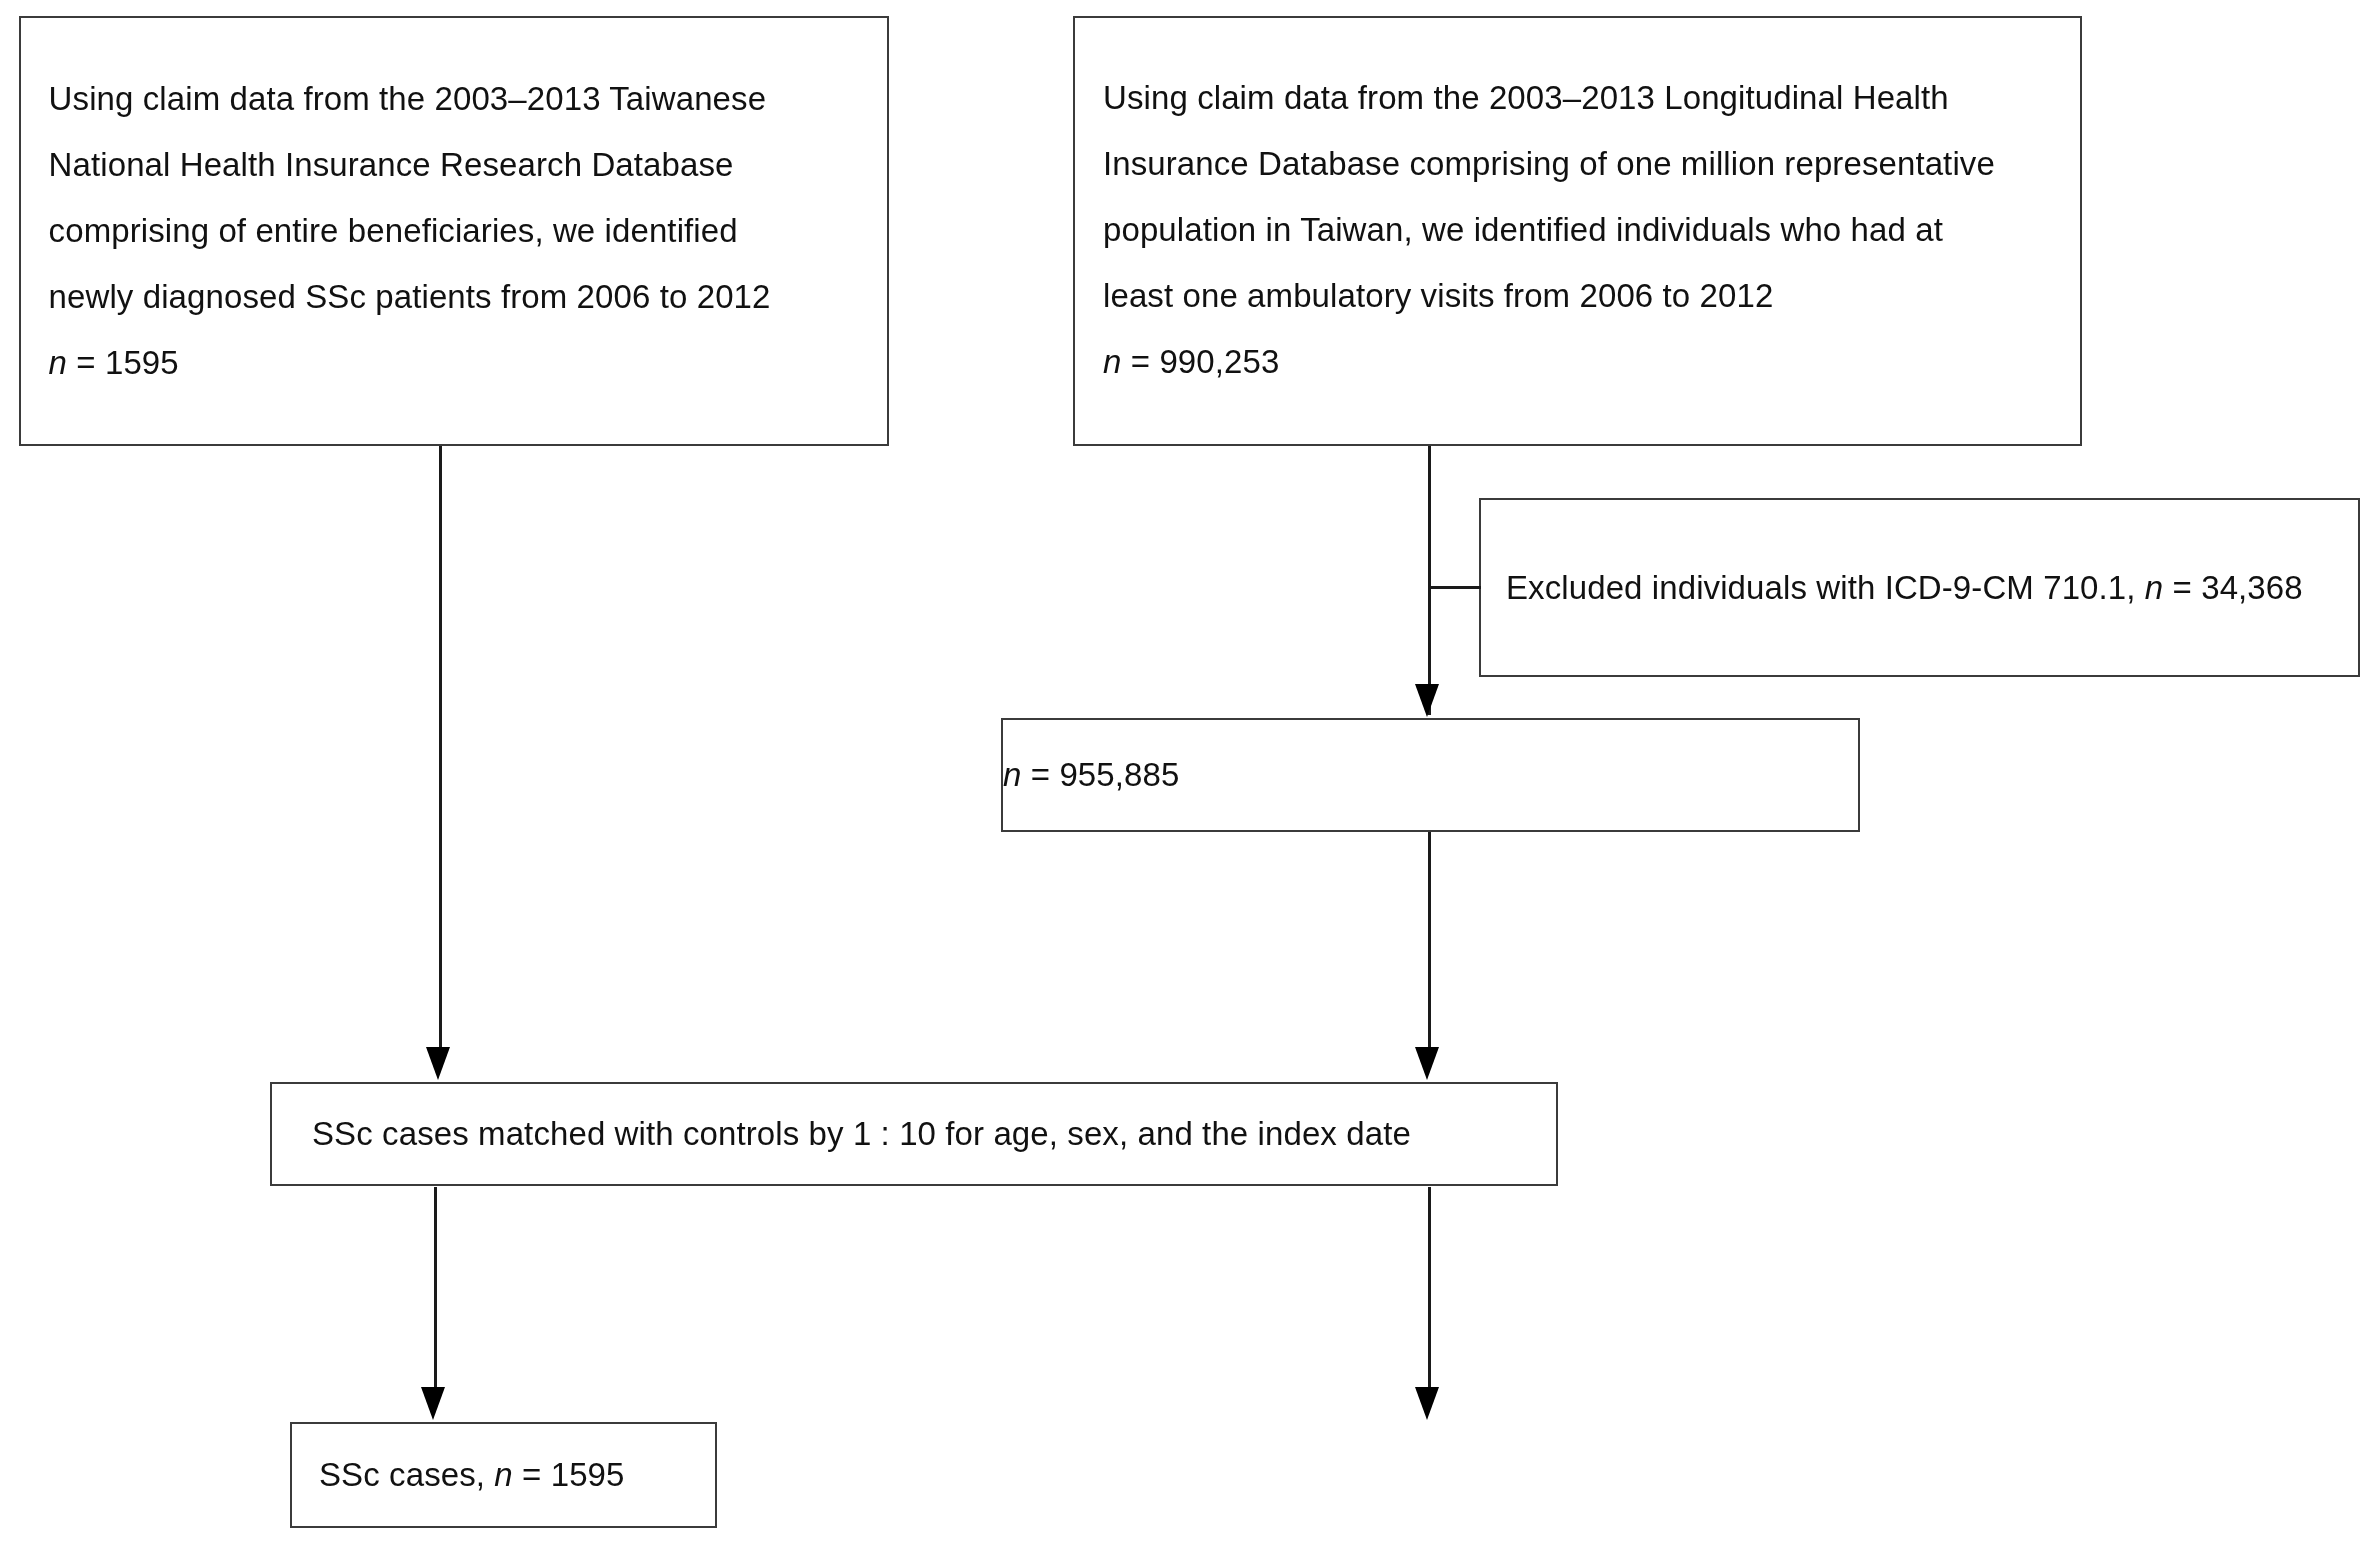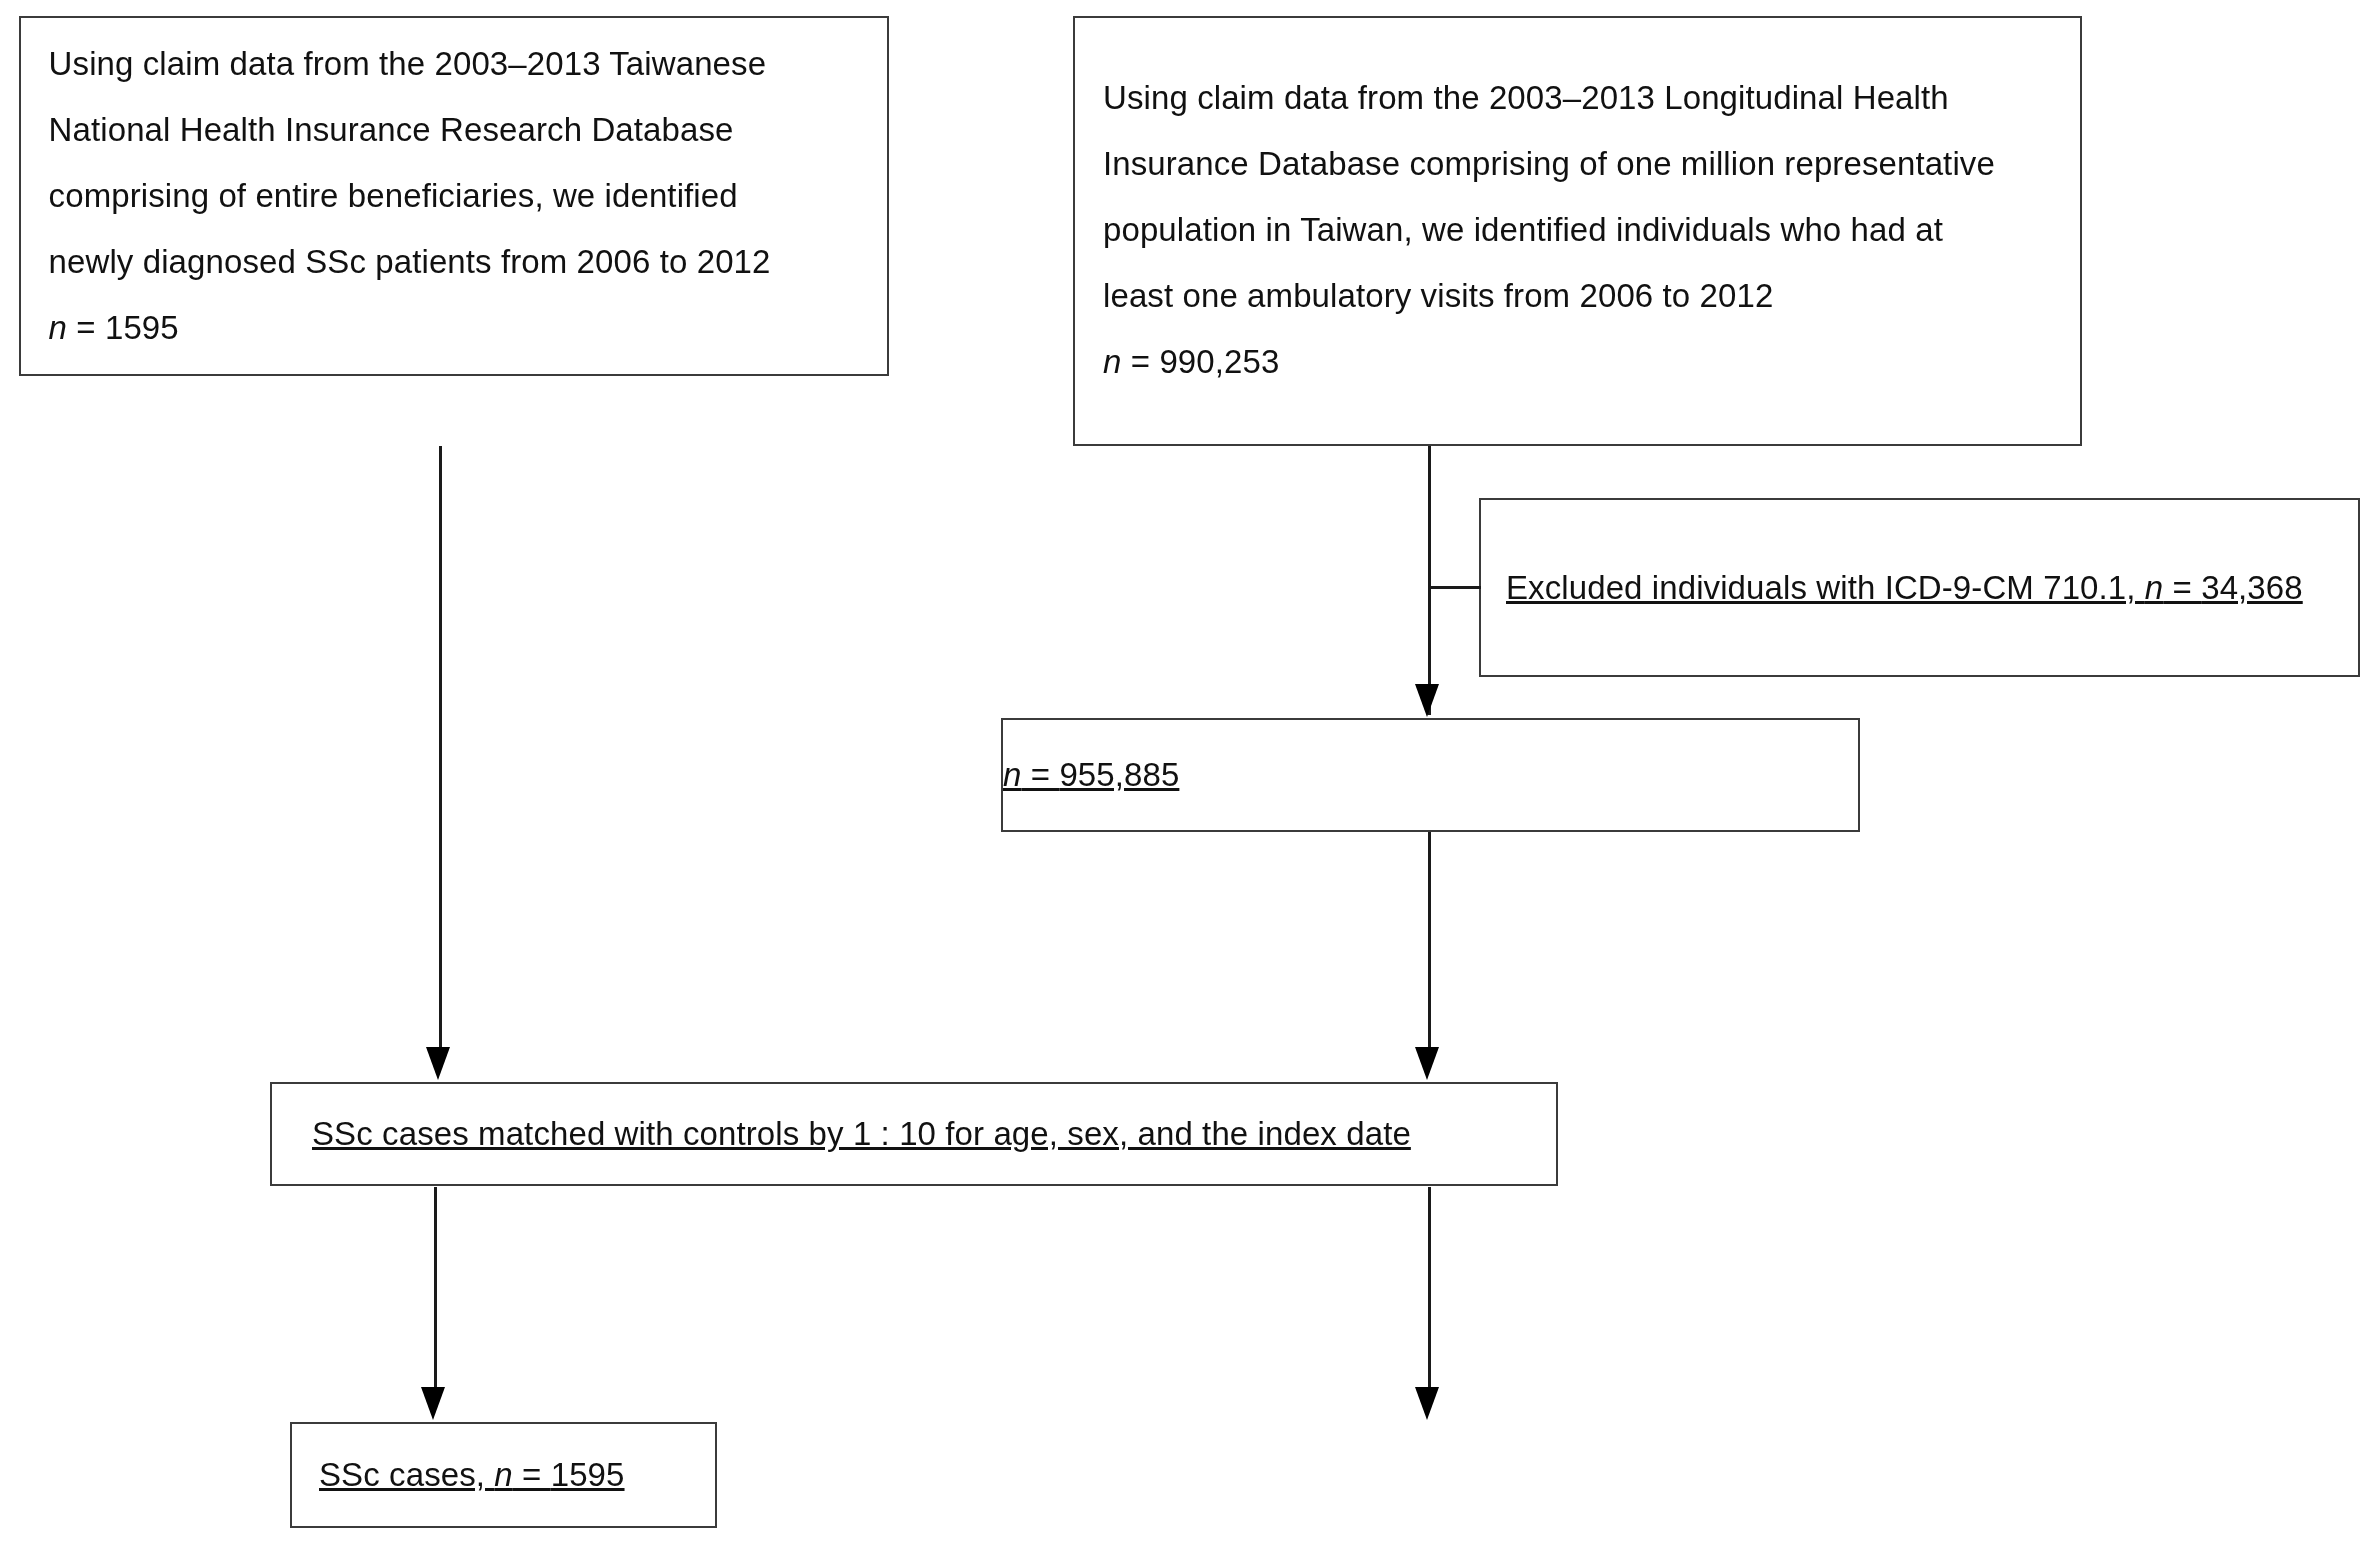--- a/index.html
+++ b/index.html
@@ -35,25 +35,24 @@
   .box-text {
     display: block;
     font-size: 33px;
     line-height: 1.95;
     color: #111111;
     letter-spacing: 0.1px;
     white-space: pre-line;
   }
   .box-text.single {
     line-height: 1.25;
-    text-decoration: underline;
   }
 
   
-  #box-ssc-source   { left: 18.6px;   top: 16.4px;   width: 870px; height: 360px; padding: 0 0 0 28px; }
+  #box-ssc-source   { left: 18.6px;   top: 16.4px;   width: 870px; height: 430px; padding: 0 0 0 28px; }
   #box-lhid-source  { left: 1025px; top: 16.4px;   width: 1009px; height: 430px; padding: 0 0 2px 28px; margin-left: 48px; }
   #box-excluded     { left: 1479px; top: 498px;  width: 881px; height: 179px; padding: 0 0 0 25px; }
   #box-remaining    { left: 1001px; top: 718px;  width: 859px; height: 114px; }
   #box-matched      { left: 270px;  top: 1082px; width: 1288px; height: 104px; padding: 0 15px 0 40px; }
   #box-ssc-cases    { left: 242px;  top: 1422px; width: 427px;  height: 106px; padding: 0 0 0 27px; margin-left: 48px; }
   #box-nonssc       { left: 1170px; top: 1423px; width: 522px;  height: 106px; padding: 0 0 0 30px; }
 
   #box-ssc-source .box-text,
   #box-lhid-source .box-text { font-size: 33px; line-height: 2.0; }
 

